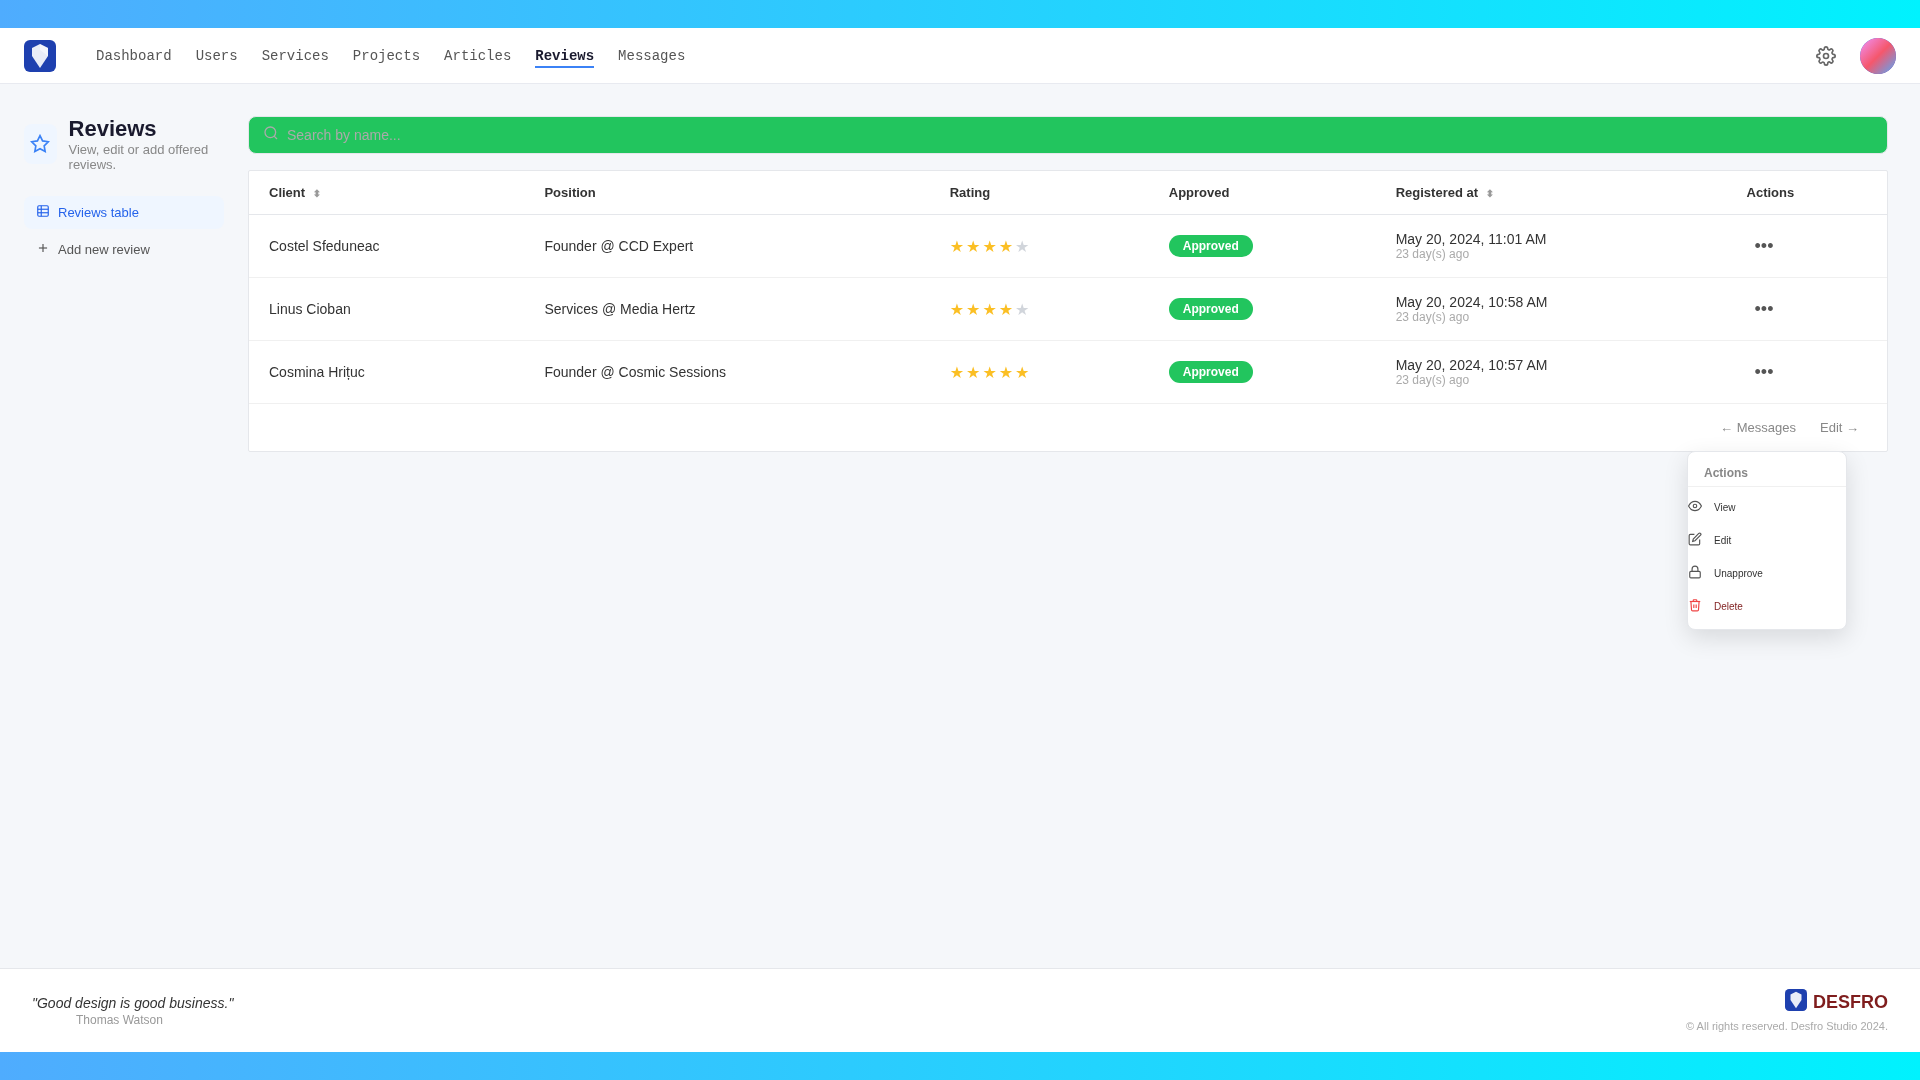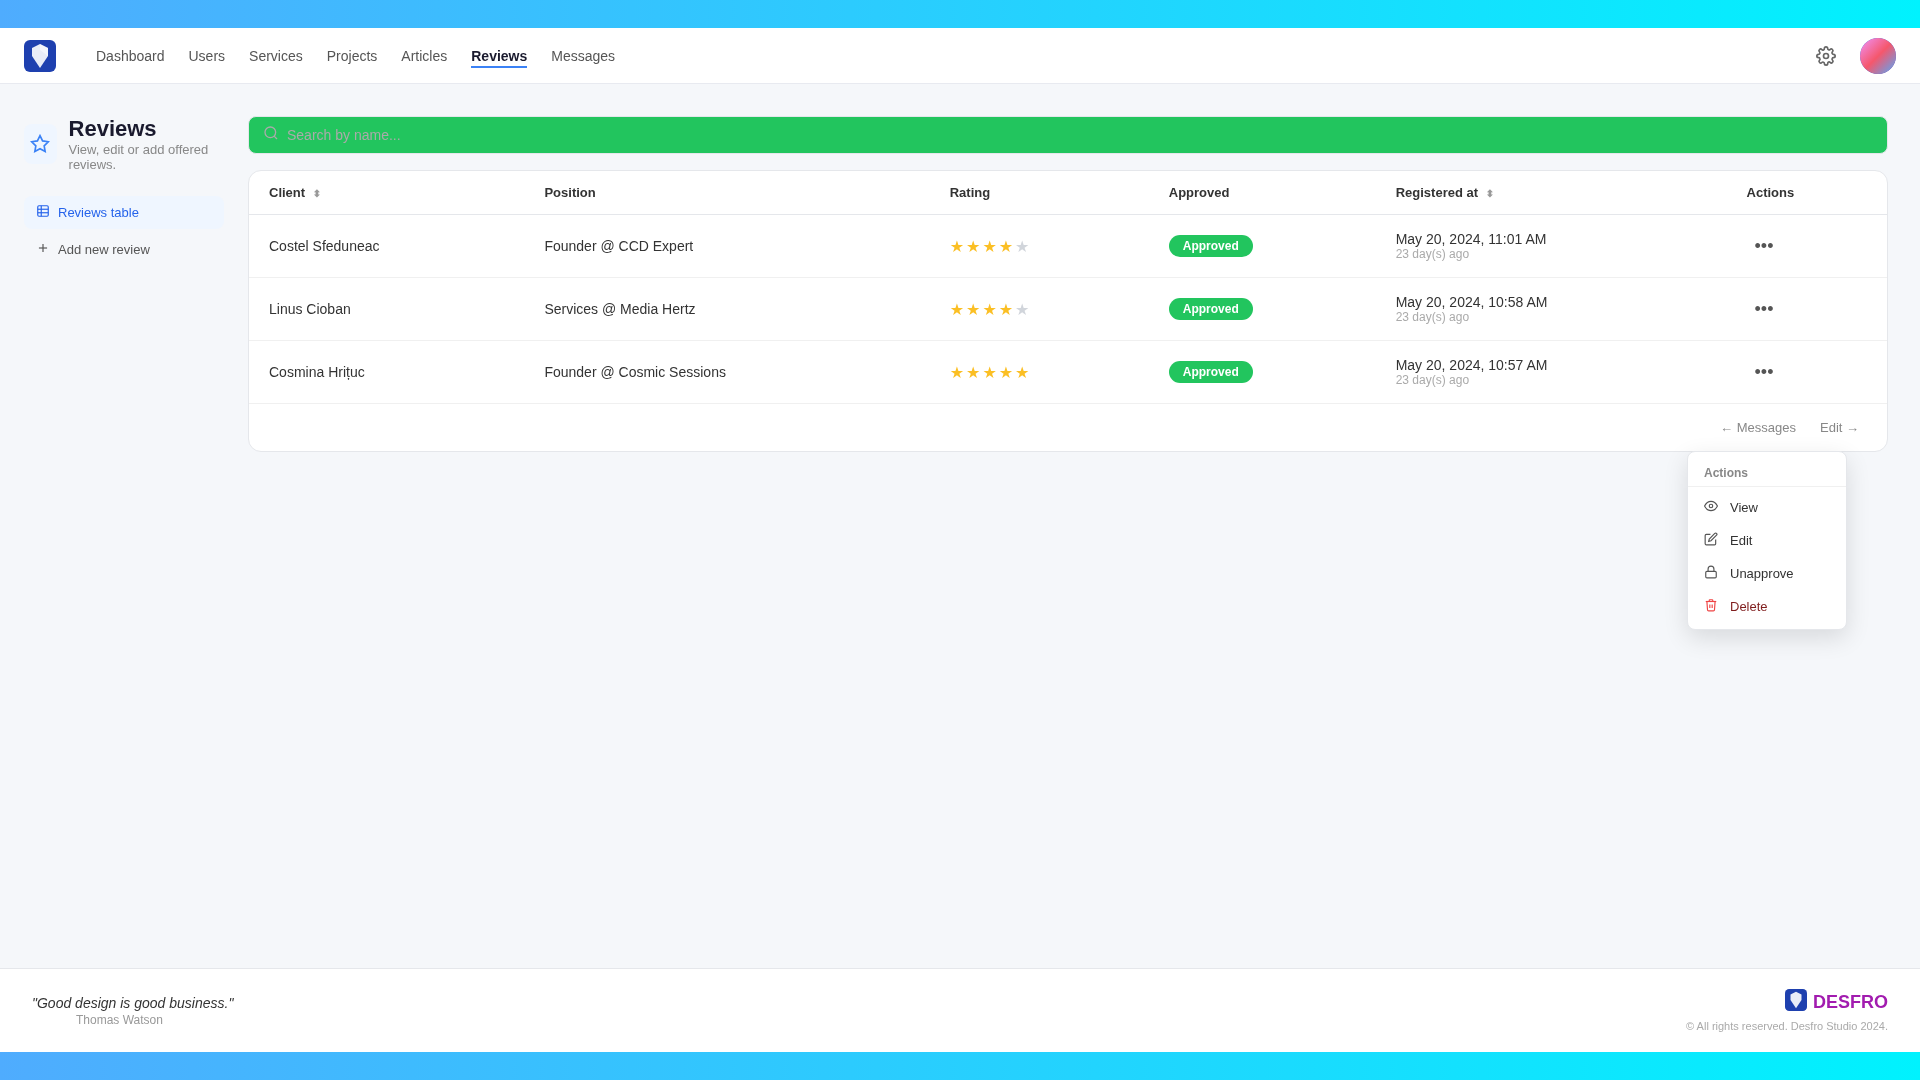--- a/index.html
+++ b/index.html
@@ -24,20 +24,21 @@
       display: flex;
       align-items: center;
       padding: 0 24px;
       height: 56px;
       justify-content: space-between;
     }
     .nav-left {
       display: flex;
       align-items: center;
       gap: 24px;
+      font-family: Liberation Mono, monospace;
     }
     .nav-logo {
       display: flex;
       align-items: center;
       margin-right: 16px;
     }
     .nav-logo svg {
       width: 32px;
       height: 32px;
     }
@@ -182,21 +183,21 @@
       color: #333;
       background: transparent;
       flex: 1;
     }
     .search-bar input::placeholder {
       color: #aaa;
     }
 
     .table-container {
       background: #fff;
-      border-radius: 13px;
+      border-radius: 2px;
       border: 1px solid #e5e7eb;
       overflow: visible;
       position: relative;
     }
     table {
       width: 100%;
       border-collapse: collapse;
     }
     thead tr {
       border-bottom: 1px solid #e5e7eb;
@@ -270,22 +271,22 @@
       font-size: 12px;
       font-weight: 600;
       color: #888;
       border-bottom: 1px solid #f0f0f0;
       margin-bottom: 4px;
     }
     .dropdown-item {
       display: flex;
       align-items: center;
       gap: 10px;
-      padding: 8px 16px;
-      font-size: 13px;
+      padding: 8px 0;
+      font-size: 10px;
       color: #333;
       cursor: pointer;
     }
     .dropdown-item .di-icon {
       font-size: 14px;
       color: #555;
       width: 16px;
     }
     .dropdown-item.delete {
       color: #7f1d1d;
@@ -337,21 +338,21 @@
       flex-direction: column;
       align-items: flex-end;
       gap: 4px;
     }
     .footer-logo {
       display: flex;
       align-items: center;
       gap: 6px;
       font-size: 18px;
       font-weight: 700;
-      color: #a21caf;
+      color: #7f1d1d;
     }
     .footer-logo .logo-icon {
       color: #3b82f6;
       font-size: 20px;
     }
     .footer-copy {
       font-size: 11px;
       color: #aaa;
     }
 

